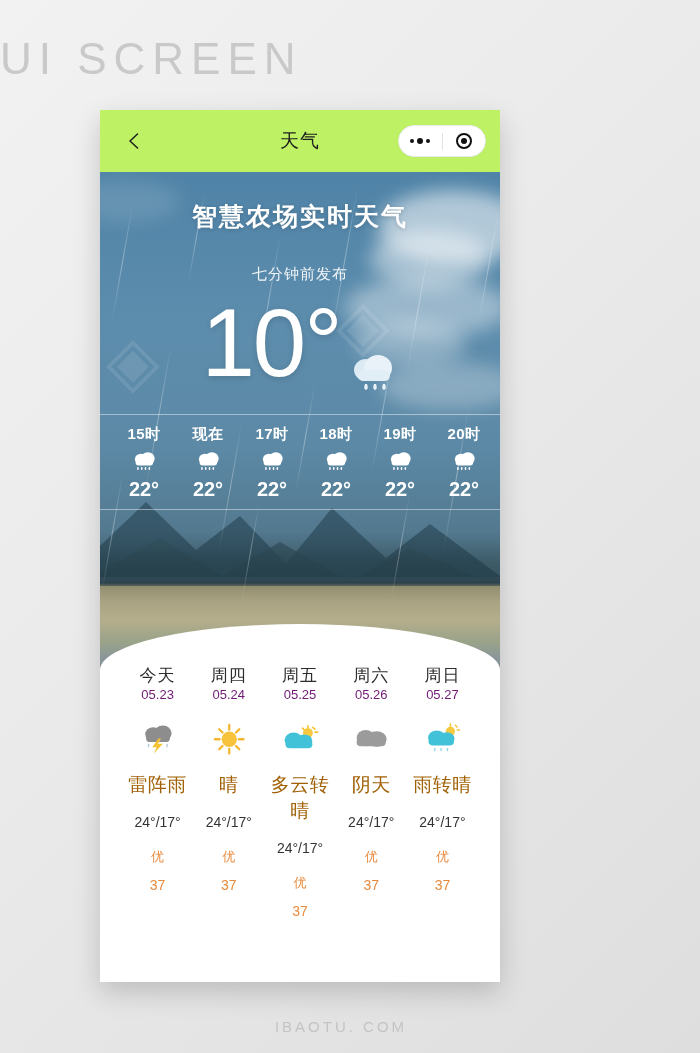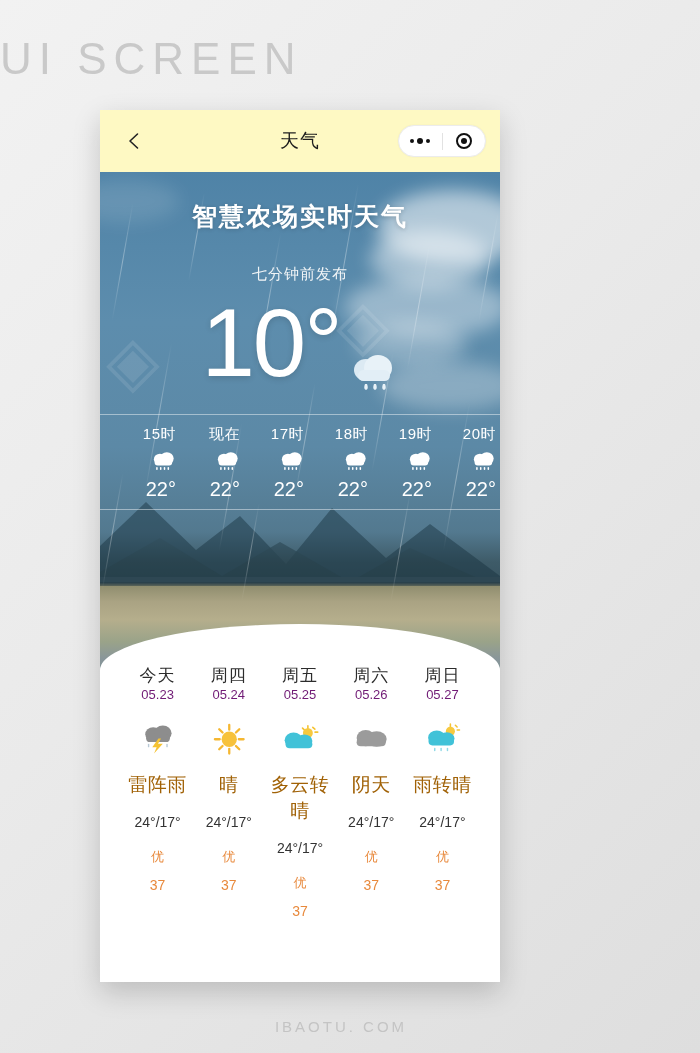--- a/index.html
+++ b/index.html
@@ -45,21 +45,21 @@
     height: 872px;
     background: #ffffff;
     overflow: hidden;
     box-shadow: 0 10px 26px rgba(0,0,0,.18);
   }
 
   
   .navbar {
     position: relative;
     height: 62px;
-    background: #fef9c3;
+    background: #bef264;
     display: flex;
     align-items: center;
   }
   .nav-back {
     position: absolute;
     left: 18px;
     width: 34px; height: 34px;
     display: flex; align-items: center; justify-content: center;
     cursor: pointer;
   }
@@ -238,22 +238,23 @@
     padding: 10px 0 8px 0;
     overflow: hidden;
   }
   .hourly {
     display: flex;
     padding-left: 12px;
     gap: 0;
   }
   .hour-col {
     flex: 0 0 64px;
-    text-align: right;
+    text-align: center;
     color: #fff;
+    font-weight: bold;
   }
   .hour-label { font-size: 15px; letter-spacing: .5px; }
   .hour-icon  { margin: 7px 0 5px; height: 22px; }
   .hour-temp  { font-size: 20px; }
 
   
   .forecast-card {
     position: relative;
     margin-top: -48px;
     background: #ffffff;

